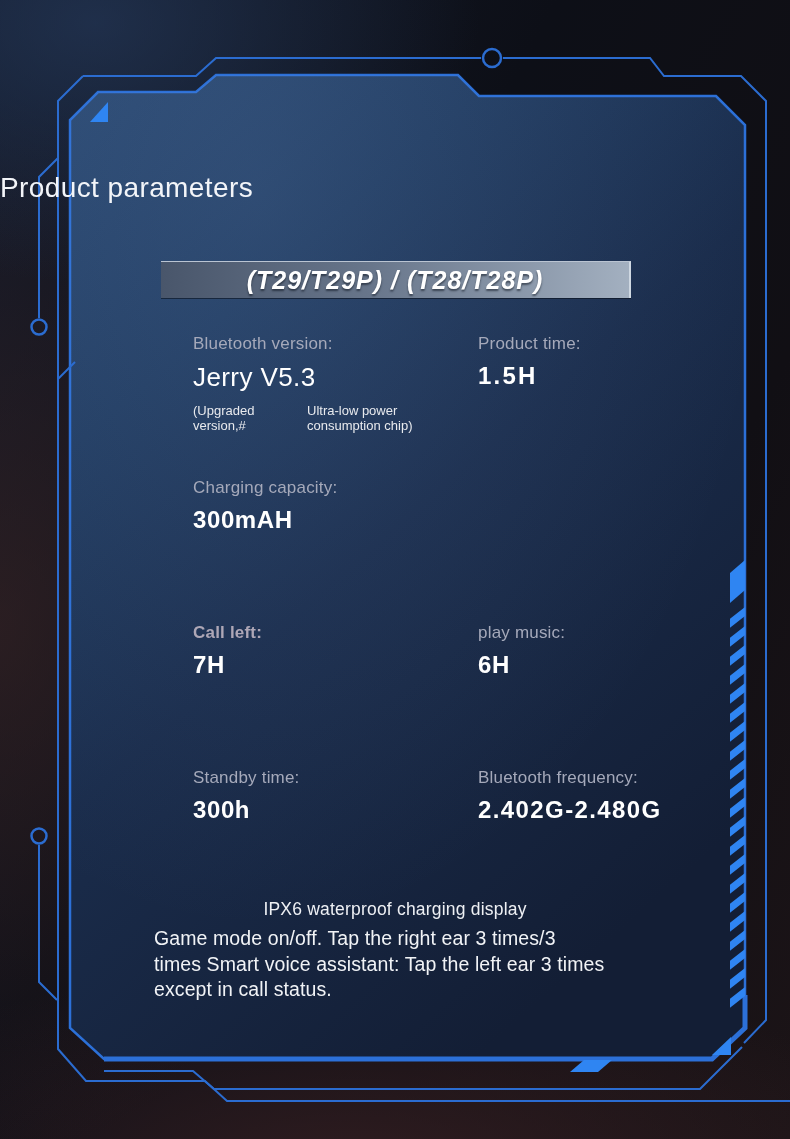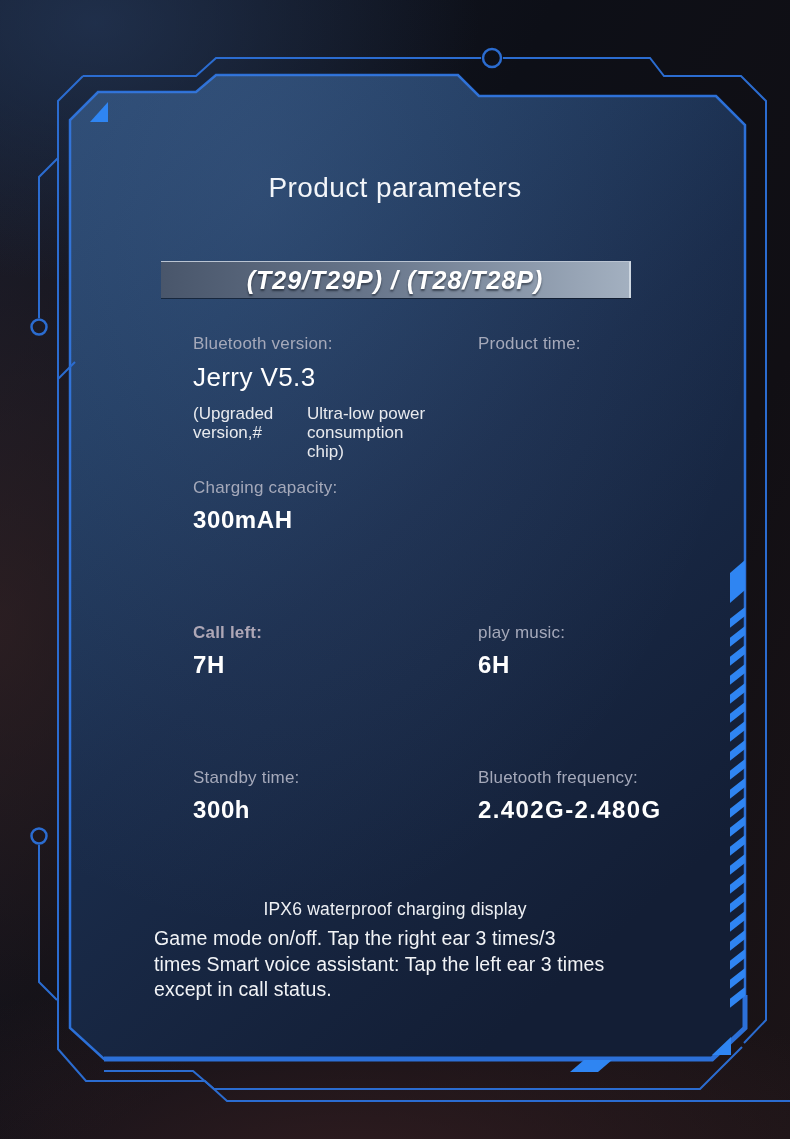--- a/index.html
+++ b/index.html
@@ -8,21 +8,21 @@
     font-family:"Liberation Sans", sans-serif;
     background:
       radial-gradient(620px 420px at 12% 2%, rgba(40,62,98,.60), transparent 62%),
       radial-gradient(520px 820px at 0% 55%, rgba(64,38,36,.55), transparent 65%),
       radial-gradient(820px 320px at 45% 103%, rgba(58,33,36,.75), transparent 68%),
       linear-gradient(118deg,#131a2a 0%,#0d0f17 40%,#110f14 70%,#1c1417 100%);
   }
   svg.frame{position:absolute;left:0;top:0;}
   .abs{position:absolute;}
   .page-title{
-    left:0;top:172px;width:790px;text-align:center;
+    left:0;top:172px;width:790px;
     font-size:28px;font-weight:500;color:#f3f5f9;letter-spacing:.4px;
   }
   .banner{
     left:161px;top:261px;width:468px;height:36px;
     background:linear-gradient(90deg,#49566b 0%,#68768b 45%,#a3b0c0 100%);
     border-top:1px solid #bac4d2;border-right:2px solid #cfd8e2;
     display:flex;align-items:center;justify-content:center;
     box-shadow:0 1px 0 rgba(8,12,22,.55);
   }
   .banner-text{
@@ -31,21 +31,21 @@
     text-shadow:0 2px 2px rgba(10,16,28,.55);
   }
   .spec{width:285px;}
   .spec .lab{font-size:17px;color:#a5a9ba;letter-spacing:.2px;}
   .spec .lab.bold{font-weight:700;color:#aea7b6;}
   .spec .val{margin-top:8px;font-size:24px;font-weight:700;color:#ffffff;letter-spacing:.6px;}
   .spec .val.light{font-weight:400;font-size:26px;letter-spacing:.4px;}
   .spec .val.sp2{letter-spacing:2.2px;}
   .spec .val.sp15{letter-spacing:1.4px;}
   .notes{display:flex;margin-top:11px;}
-  .note{font-size:17px;line-height:1.12;color:#e8eaee;}
+  .note{font-size:13px;line-height:1.12;color:#e8eaee;}
   .note.n1{width:100px;}
   .note.n2{width:120px;margin-left:14px;}
   
   .r1{top:334px}.r2{top:478px}.r3{top:623px}.r4{top:768px}
   .c1{left:193px}.c2{left:478px}
   .footer-line{
     left:0;top:899px;width:790px;text-align:center;
     font-size:17.5px;color:#eef0f4;letter-spacing:.2px;
   }
   .footer-para{
@@ -111,20 +111,21 @@
     <div class="lab">Bluetooth version:</div>
     <div class="val light">Jerry V5.3</div>
     <div class="notes">
       <div class="note n1">(Upgraded version,#</div>
       <div class="note n2">Ultra-low power consumption chip)</div>
     </div>
   </div>
 
   <div class="abs spec r1 c2">
     <div class="lab">Product time:</div>
+    <div class="val sp2">1.5H</div>
   </div>
 
   <div class="abs spec r2 c1">
     <div class="lab">Charging capacity:</div>
     <div class="val">300mAH</div>
   </div>
 
 
   <div class="abs spec r3 c1">
     <div class="lab bold">Call left:</div>

